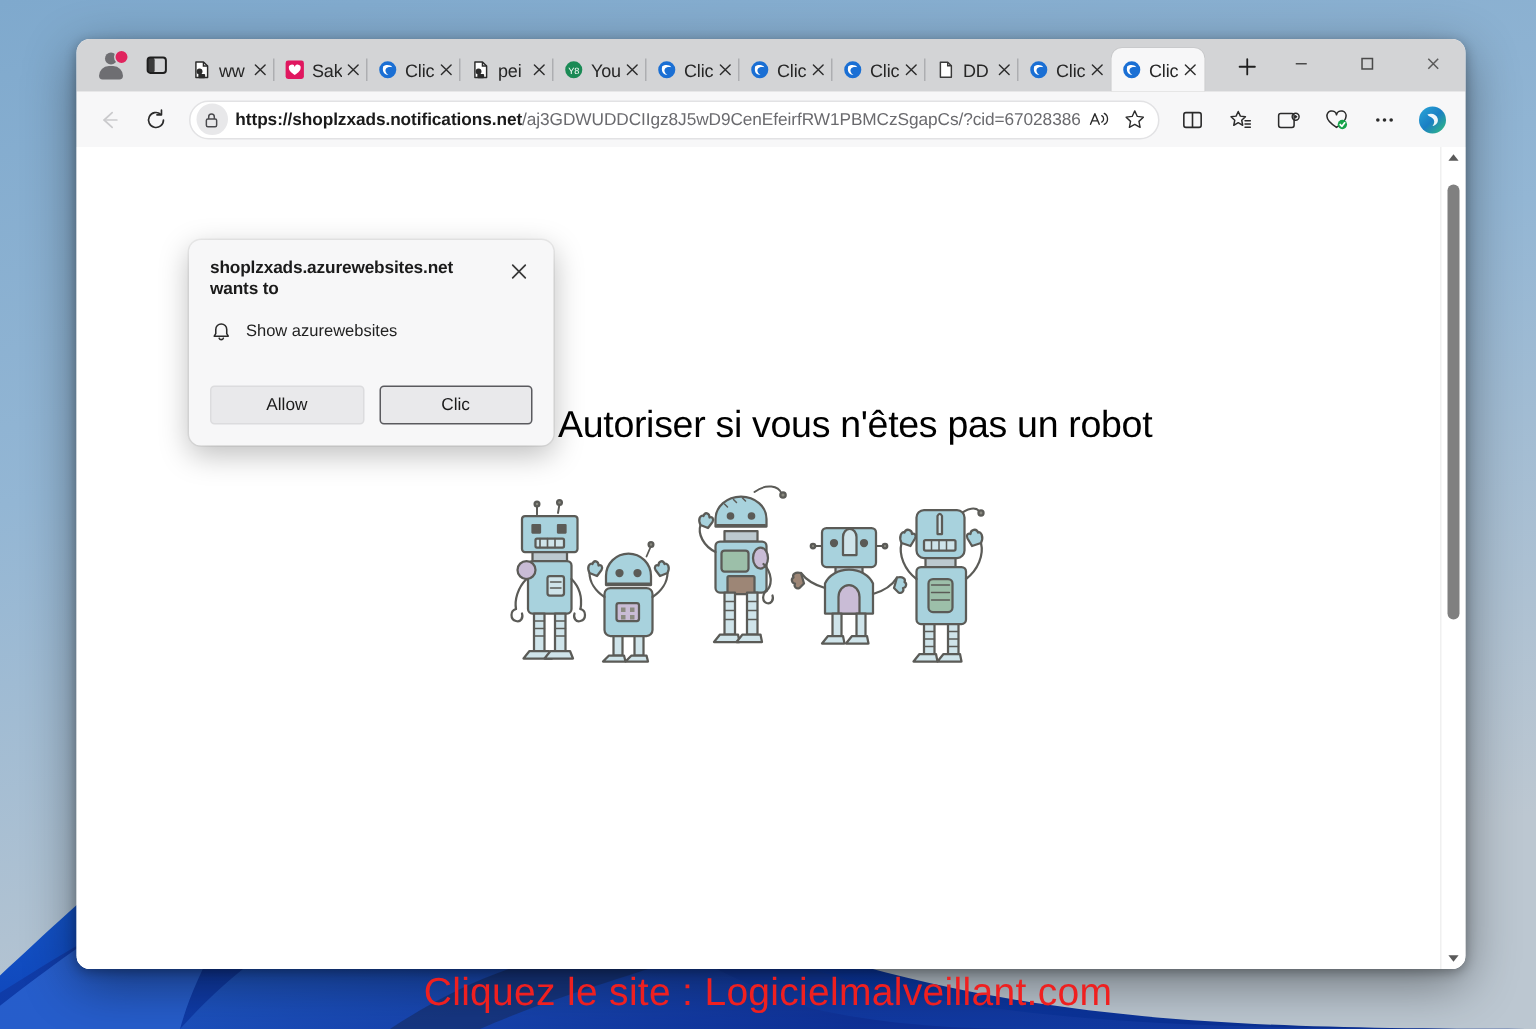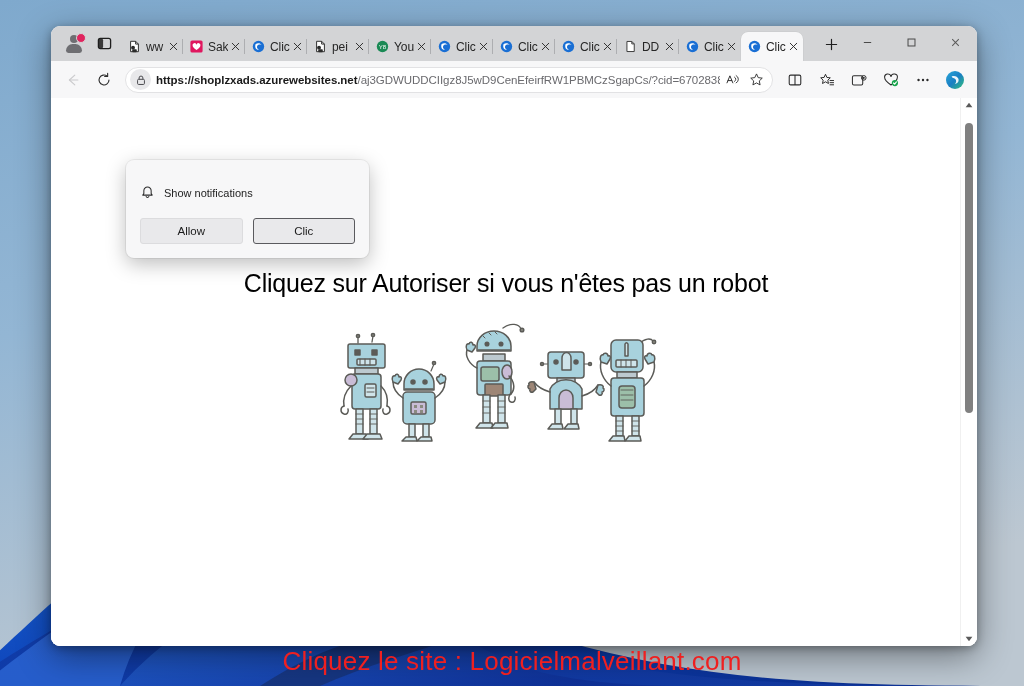--- a/index.html
+++ b/index.html
@@ -229,21 +229,21 @@
   #notif-close {
     flex: 0 0 18px; width:18px; height:18px;
     display:flex; align-items:center; justify-content:center;
     border-radius: 3px; margin-left: 4px;
   }
   #notif-perm-row {
     display:flex; align-items:center;
     margin-top: 13px;
   }
   #notif-perm-label { font-size: 11px; color: #222; margin-left: 9px; }
-  #notif-buttons { display:flex; margin-top: 18px; }
+  #notif-buttons { display:flex; margin-top: 28px; }
   .notif-btn {
     flex: 1 1 0;
     height: 26px;
     font-size: 11.5px;
     color: #1b1b1b;
     background: #e9e9eb;
     border: 1px solid #dcdcde;
     border-radius: 3px;
     display:flex; align-items:center; justify-content:center;
     box-sizing: border-box;
@@ -520,21 +520,21 @@
       </svg>
     </div>
 
     <div id="addressbar">
       <div id="site-info">
         <svg width="12" height="12" viewBox="0 0 14 14">
           <rect x="3" y="6.2" width="8" height="6" rx="1.2" fill="none" stroke="#4a4a4e" stroke-width="1.15"></rect>
           <path d="M4.8 6.2 V4.6 A2.2 2.2 0 0 1 9.2 4.6 V6.2" fill="none" stroke="#4a4a4e" stroke-width="1.15"></path>
         </svg>
       </div>
-      <div id="url-text"><b>https://shoplzxads.azurewebsites.net</b>/aj3GDWUDDCIIgz8J5wD9CenEfeirfRW1PBMCzSgapCs/?cid=67028386…</div>
+      <div id="url-text"><b>https://shoplzxads.notifications.net</b>/aj3GDWUDDCIIgz8J5wD9CenEfeirfRW1PBMCzSgapCs/?cid=67028386…</div>
       <div class="addr-icon">
         <svg width="15" height="15" viewBox="0 0 18 18">
           <path d="M2.4 13 L5.9 4.6 L9.4 13 M3.8 10.3 H8" fill="none" stroke="#2b2b2b" stroke-width="1.15" stroke-linecap="round" stroke-linejoin="round"></path>
           <path d="M11.4 6.1 A3 3 0 0 1 11.4 11.3" fill="none" stroke="#2b2b2b" stroke-width="1.05" stroke-linecap="round"></path>
           <path d="M13.4 4.3 A5 5 0 0 1 13.4 13.1" fill="none" stroke="#2b2b2b" stroke-width="1.05" stroke-linecap="round"></path>
         </svg>
       </div>
       <div class="addr-icon">
         <svg width="15" height="15" viewBox="0 0 18 18">
           <path d="M9 2.3 L11.05 6.75 L15.9 7.35 L12.35 10.7 L13.3 15.5 L9 13.1 L4.7 15.5 L5.65 10.7 L2.1 7.35 L6.95 6.75 Z" fill="none" stroke="#2b2b2b" stroke-width="1.1" stroke-linejoin="round"></path>
@@ -725,27 +725,35 @@
       </div>
       <div id="sb-thumb" style="top: 24.96px; height: 290.44px;"></div>
       <div id="sb-down">
         <svg width="8" height="6" viewBox="0 0 8 6">
           <path d="M4 5.2 L0.6 0.8 L7.4 0.8 Z" fill="#5a5a5a"></path>
         </svg>
       </div>
     </div>
 
     <div id="notif-dialog">
+      <div id="notif-title-row">
+        <div id="notif-title">shoplzxads.azurewebsites.net wants to</div>
+        <div id="notif-close">
+          <svg width="12" height="12" viewBox="0 0 12 12">
+            <path d="M1.8 1.8 L10.2 10.2 M10.2 1.8 L1.8 10.2" stroke="#3a3a3a" stroke-width="1.15" stroke-linecap="round"></path>
+          </svg>
+        </div>
+      </div>
 
       <div id="notif-perm-row">
         <svg width="15" height="15" viewBox="0 0 16 16">
           <path d="M8 2.1 a3.9 3.9 0 0 1 3.9 3.9 v3 l1.1 1.8 h-10 L4.1 9 V6 A3.9 3.9 0 0 1 8 2.1 Z" fill="none" stroke="#2b2b2b" stroke-width="1.1" stroke-linejoin="round"></path>
           <path d="M6.5 12.2 a1.6 1.6 0 0 0 3 0" fill="none" stroke="#2b2b2b" stroke-width="1.1" stroke-linecap="round"></path>
         </svg>
-        <div id="notif-perm-label">Show notifications</div>
+        <div id="notif-perm-label">Show azurewebsites</div>
       </div>
 
       <div id="notif-buttons">
         <div class="notif-btn">Allow</div>
         <div class="notif-btn focused">Clic</div>
       </div>
     </div>
 
   </div>
 </div>

